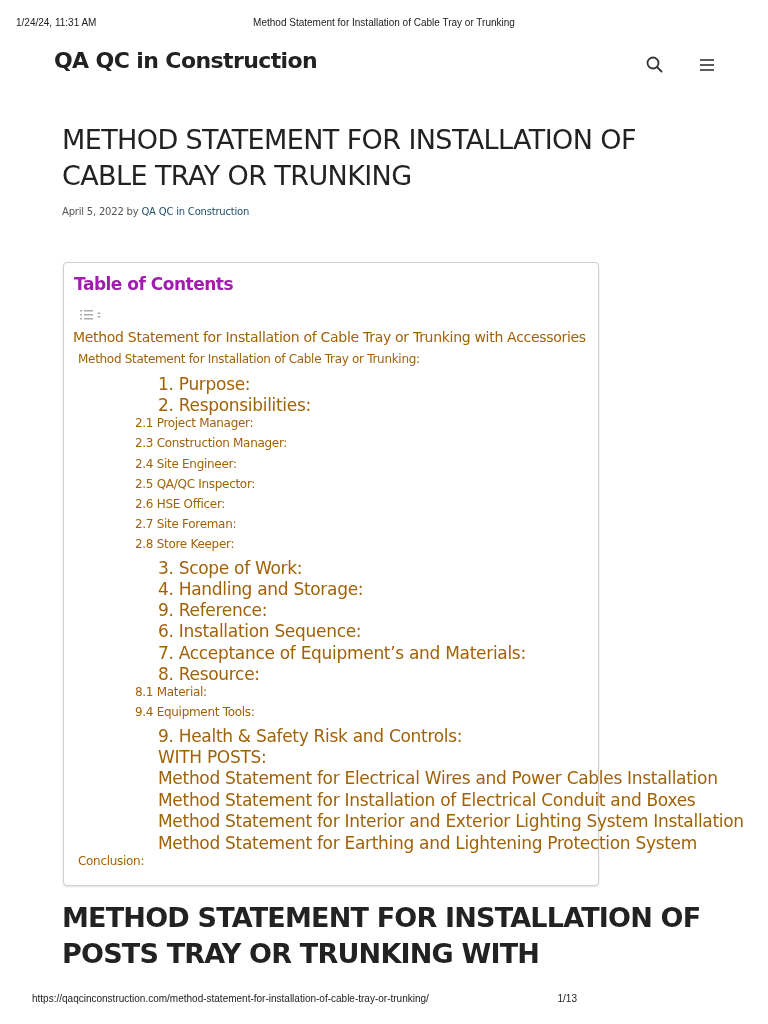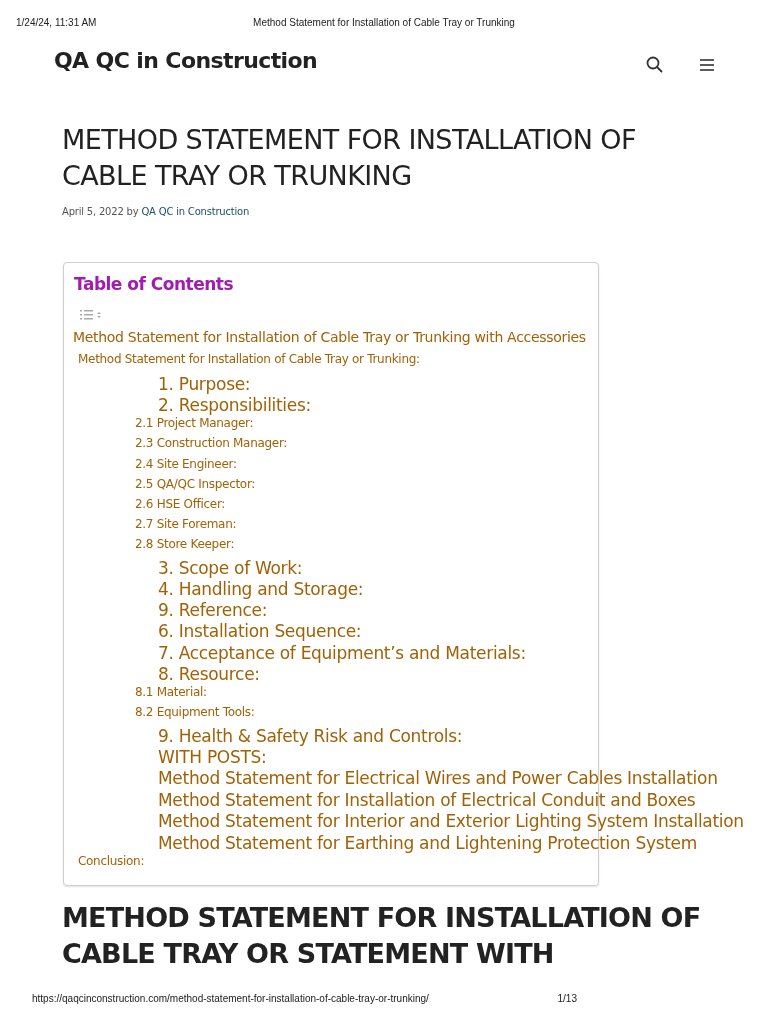--- a/index.html
+++ b/index.html
@@ -239,32 +239,32 @@
     <li class="toc-item lvl4" style="top:168px">2.6 HSE Officer:</li>
     <li class="toc-item lvl4" style="top:188px">2.7 Site Foreman:</li>
     <li class="toc-item lvl4" style="top:208px">2.8 Store Keeper:</li>
     <li class="toc-item lvl3" style="top:229px">3. Scope of Work:</li>
     <li class="toc-item lvl3" style="top:250px">4. Handling and Storage:</li>
     <li class="toc-item lvl3" style="top:271px">9. Reference:</li>
     <li class="toc-item lvl3" style="top:292px">6. Installation Sequence:</li>
     <li class="toc-item lvl3" style="top:314px">7. Acceptance of Equipment’s and Materials:</li>
     <li class="toc-item lvl3" style="top:335px">8. Resource:</li>
     <li class="toc-item lvl4" style="top:356px">8.1 Material:</li>
-    <li class="toc-item lvl4" style="top:376px">8.2 Equipment Tools:</li>
+    <li class="toc-item lvl4" style="top:376px">9.4 Equipment Tools:</li>
     <li class="toc-item lvl3" style="top:397px">9. Health &amp; Safety Risk and Controls:</li>
     <li class="toc-item lvl3" style="top:418px">WITH POSTS:</li>
     <li class="toc-item lvl3" style="top:439px">Method Statement for Electrical Wires and Power Cables Installation</li>
     <li class="toc-item lvl3" style="top:461px">Method Statement for Installation of Electrical Conduit and Boxes</li>
     <li class="toc-item lvl3" style="top:482px">Method Statement for Interior and Exterior Lighting System Installation</li>
     <li class="toc-item lvl3" style="top:504px">Method Statement for Earthing and Lightening Protection System</li>
     <li class="toc-item lvl2" style="top:525px">Conclusion:</li>
   </ul>
 </nav>
 
 <h2 class="section-heading">
   <span>METHOD STATEMENT FOR INSTALLATION OF</span><br>
-  <span>CABLE TRAY OR STATEMENT WITH</span>
+  <span>POSTS TRAY OR TRUNKING WITH</span>
 </h2>
 
 <div class="print-footer">
   <span class="url">https://qaqcinconstruction.com/method-statement-for-installation-of-cable-tray-or-trunking/</span>
   <span class="page">1/13</span>
 </div>
 
 </body></html>

